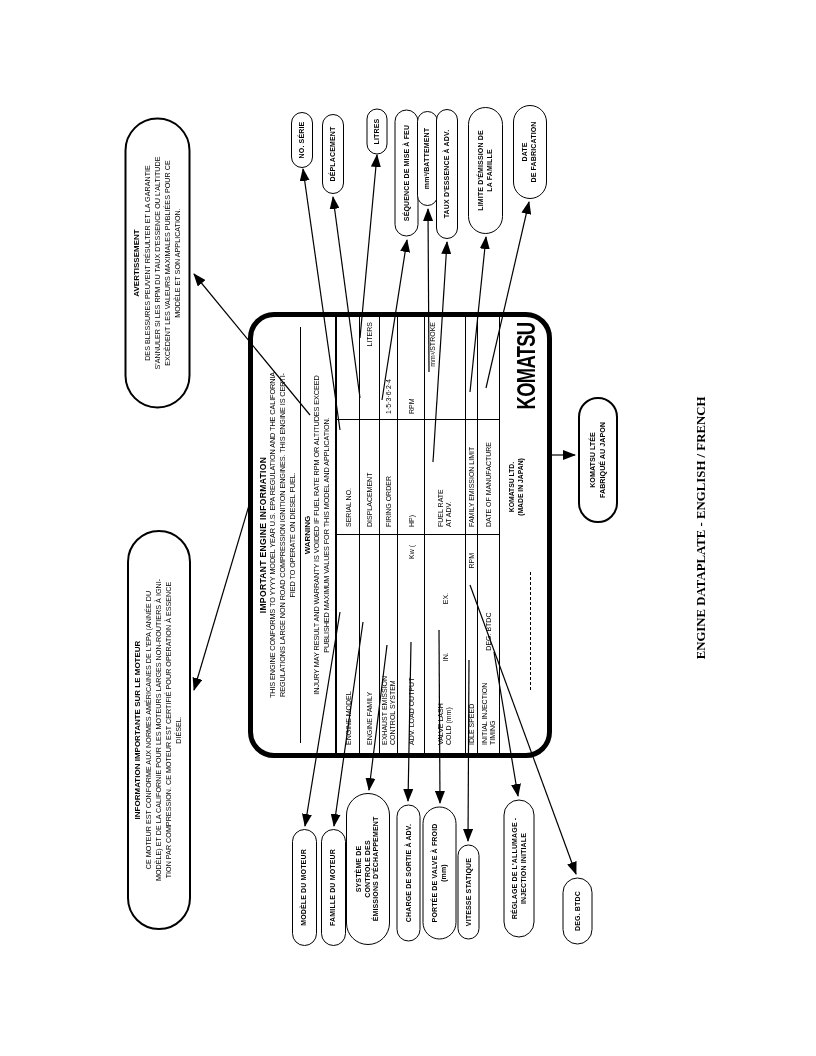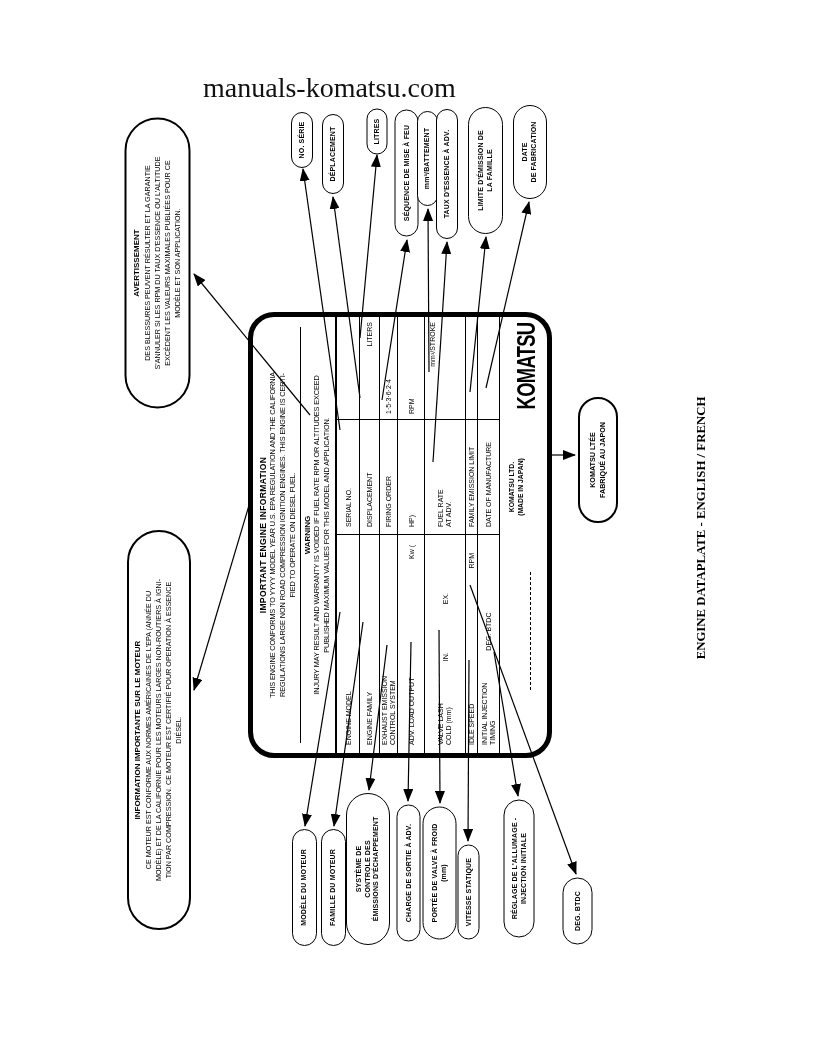--- a/index.html
+++ b/index.html
@@ -45,21 +45,20 @@
   
   .caption{font-family:"Liberation Serif",serif;font-weight:bold;font-size:12.8px;white-space:nowrap;}
   svg.overlay{position:absolute;left:0;top:0;pointer-events:none;}
   .mla{margin-left:auto;}
 </style>
 </head>
 <body>
 
 <div id="page">
 
-  <div class="site-title">manuals-komatsu.com</div>
 
   <div class="rb" style="left:124px;top:117px;width:66px;height:291px">
     <div class="ri bub" style="width:291px;height:66px">
       <div class="bt">AVERTISSEMENT</div>
       <div class="bb">DES BLESSURES PEUVENT RÉSULTER ET LA GARANTIE
 S'ANNULER SI LES RPM DU TAUX D'ESSENCE OU L'ALTITUDE
 EXCÈDENT LES VALEURS MAXIMALES PUBLIÉES POUR CE
 MODÈLE ET SON APPLICATION.</div>
     </div>
   </div>

